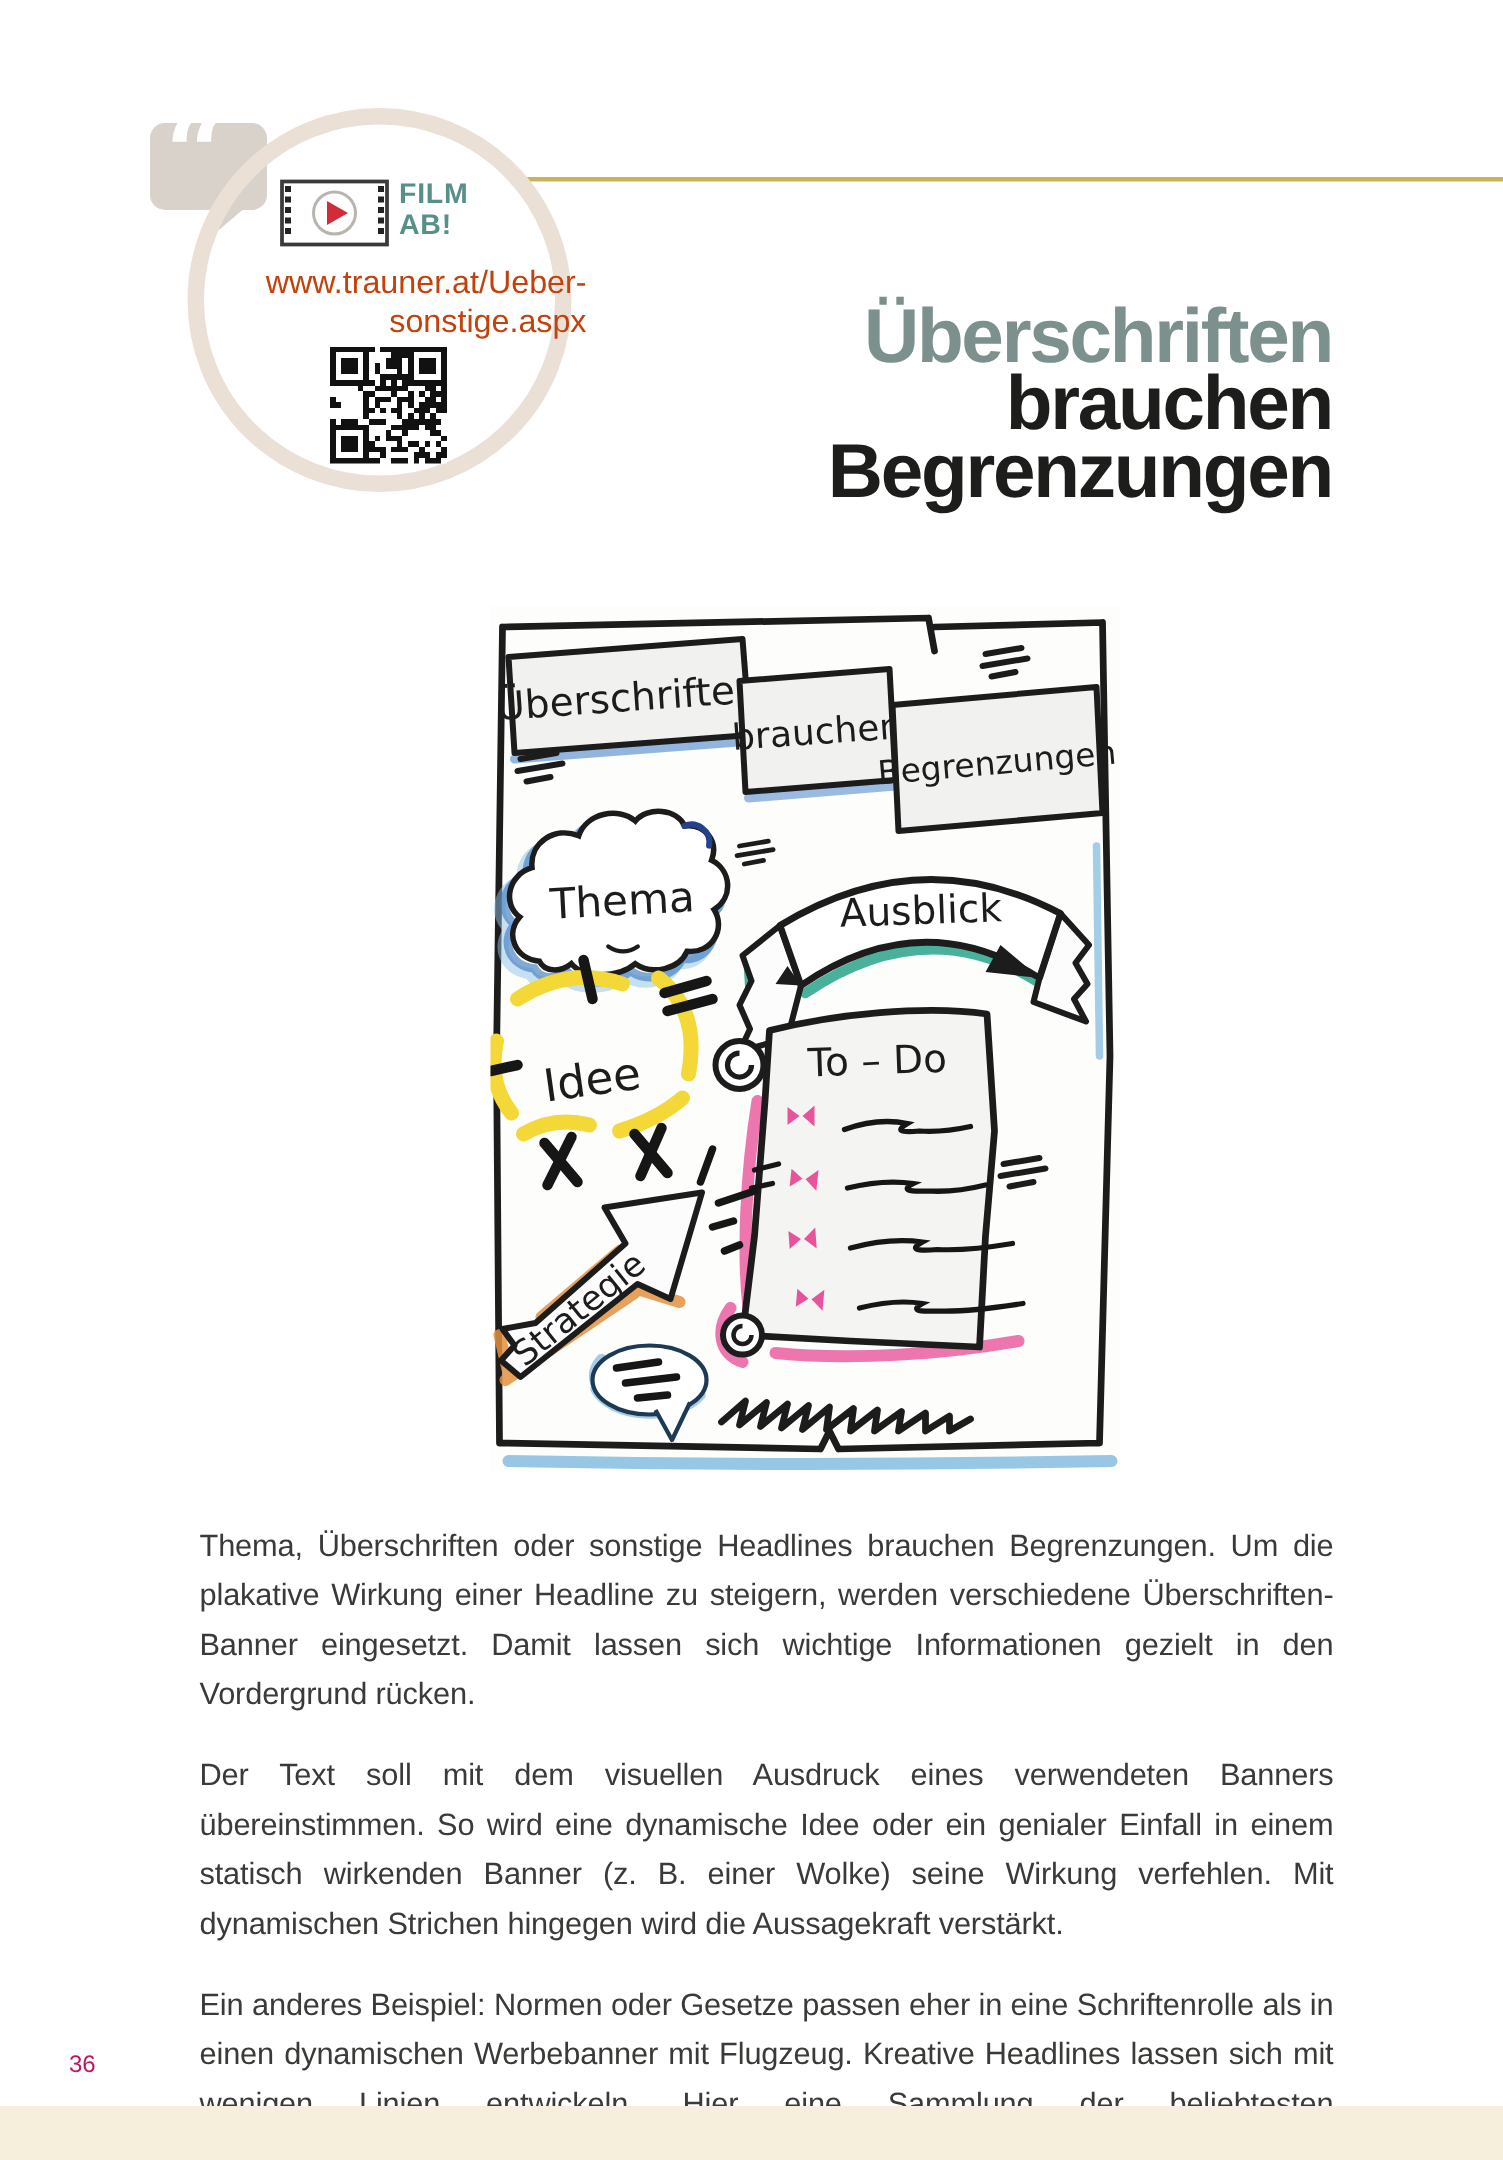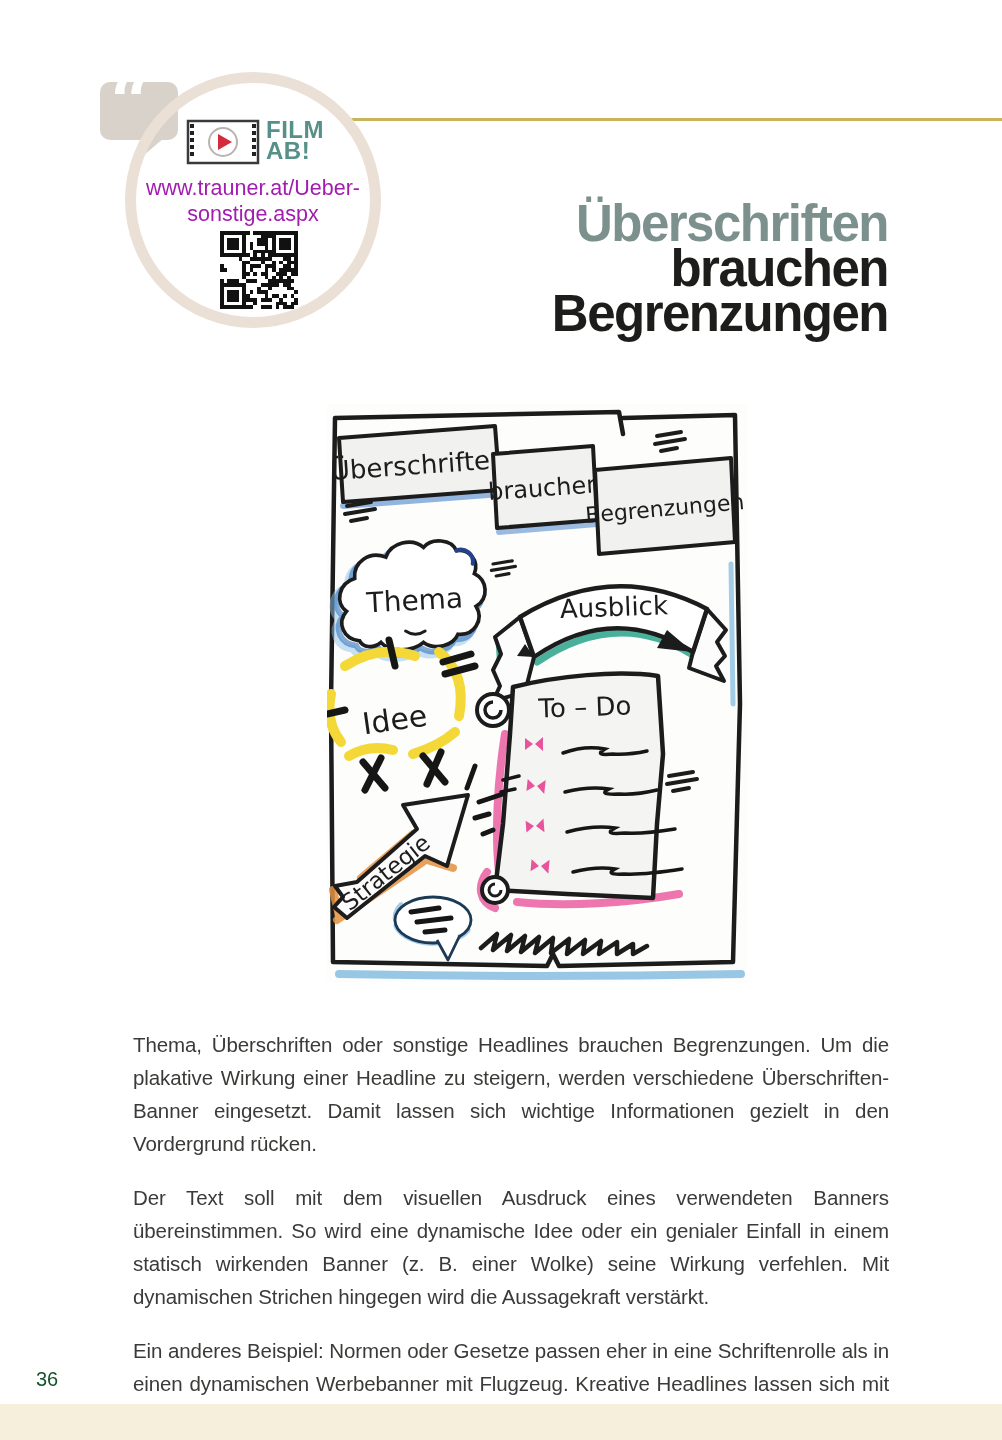--- a/index.html
+++ b/index.html
@@ -10,44 +10,44 @@
   .quote-bubble{position:absolute;left:100px;top:82px;width:78px;height:58px;
         background:#d8d2ca;border-radius:10px;}
   .quote-bubble::after{content:"";position:absolute;bottom:-15px;right:14px;width:0;height:0;
         border-left:20px solid #d8d2ca;border-bottom:17px solid transparent;}
   .quote-glyph{position:absolute;left:10px;top:-16px;color:#ffffff;
         font-family:"DejaVu Serif",serif;font-weight:bold;font-size:72px;line-height:1;}
   .ring{position:absolute;left:125px;top:72px;width:234px;height:234px;border-radius:50%;
         border:11px solid #ebe0d6;z-index:3;}
   .film-icon{position:absolute;left:186px;top:118px;z-index:4;}
   .film-label{position:absolute;left:266px;top:119px;z-index:4;color:#579089;font-weight:bold;
-        font-size:24px;line-height:21px;white-space:pre-line;letter-spacing:.5px;}
-  .url-text{position:absolute;left:115px;top:175px;width:276px;text-align:center;z-index:4;
-        color:#a21caf;font-size:21.5px;line-height:26px;}
+        font-size:19px;line-height:21px;white-space:pre-line;letter-spacing:.5px;}
+  .url-text{position:absolute;left:115px;top:175px;width:276px;text-align:right;z-index:4;
+        color:#c2410c;font-size:21.5px;line-height:26px;}
   .qr{position:absolute;left:220px;top:231px;width:78px;height:78px;z-index:4;}
 
   
   .top-rule{position:absolute;left:345px;top:118px;width:657px;height:3px;background:#c8b45c;z-index:1;}
   .bottom-band{position:absolute;left:0;bottom:0;width:1002px;height:36px;background:#f5efdb;}
 
   
   .headline{position:absolute;top:201px;right:114px;text-align:right;font-weight:bold;
         font-size:51px;line-height:45px;letter-spacing:-1.5px;color:#1d1d1b;white-space:nowrap;}
   .headline .l1{color:#7c918d;}
 
   
   .sketch{position:absolute;left:327px;top:404px;width:420px;height:578px;}
   .sketch text{font-family:"DejaVu Sans",sans-serif;fill:#1c1c1c;}
 
   
   .copy{position:absolute;left:133px;top:1014px;width:756px;color:#3a3a38;
         font-size:20.5px;line-height:33px;}
-  .copy p{margin:14px 0 21px;text-align:justify;letter-spacing:-0.1px;}
-
-  .pagenum{position:absolute;left:36px;top:1368px;font-size:20px;color:#14532d;}
+  .copy p{margin:0 0 21px;text-align:justify;letter-spacing:-0.1px;}
+
+  .pagenum{position:absolute;left:46px;top:1368px;font-size:16px;color:#be185d;}
 </style>
 </head>
 <body>
 
 <div class="page">
 
   <div class="top-rule"></div>
 
   <div class="quote-bubble">
     <span class="quote-glyph">“</span>

